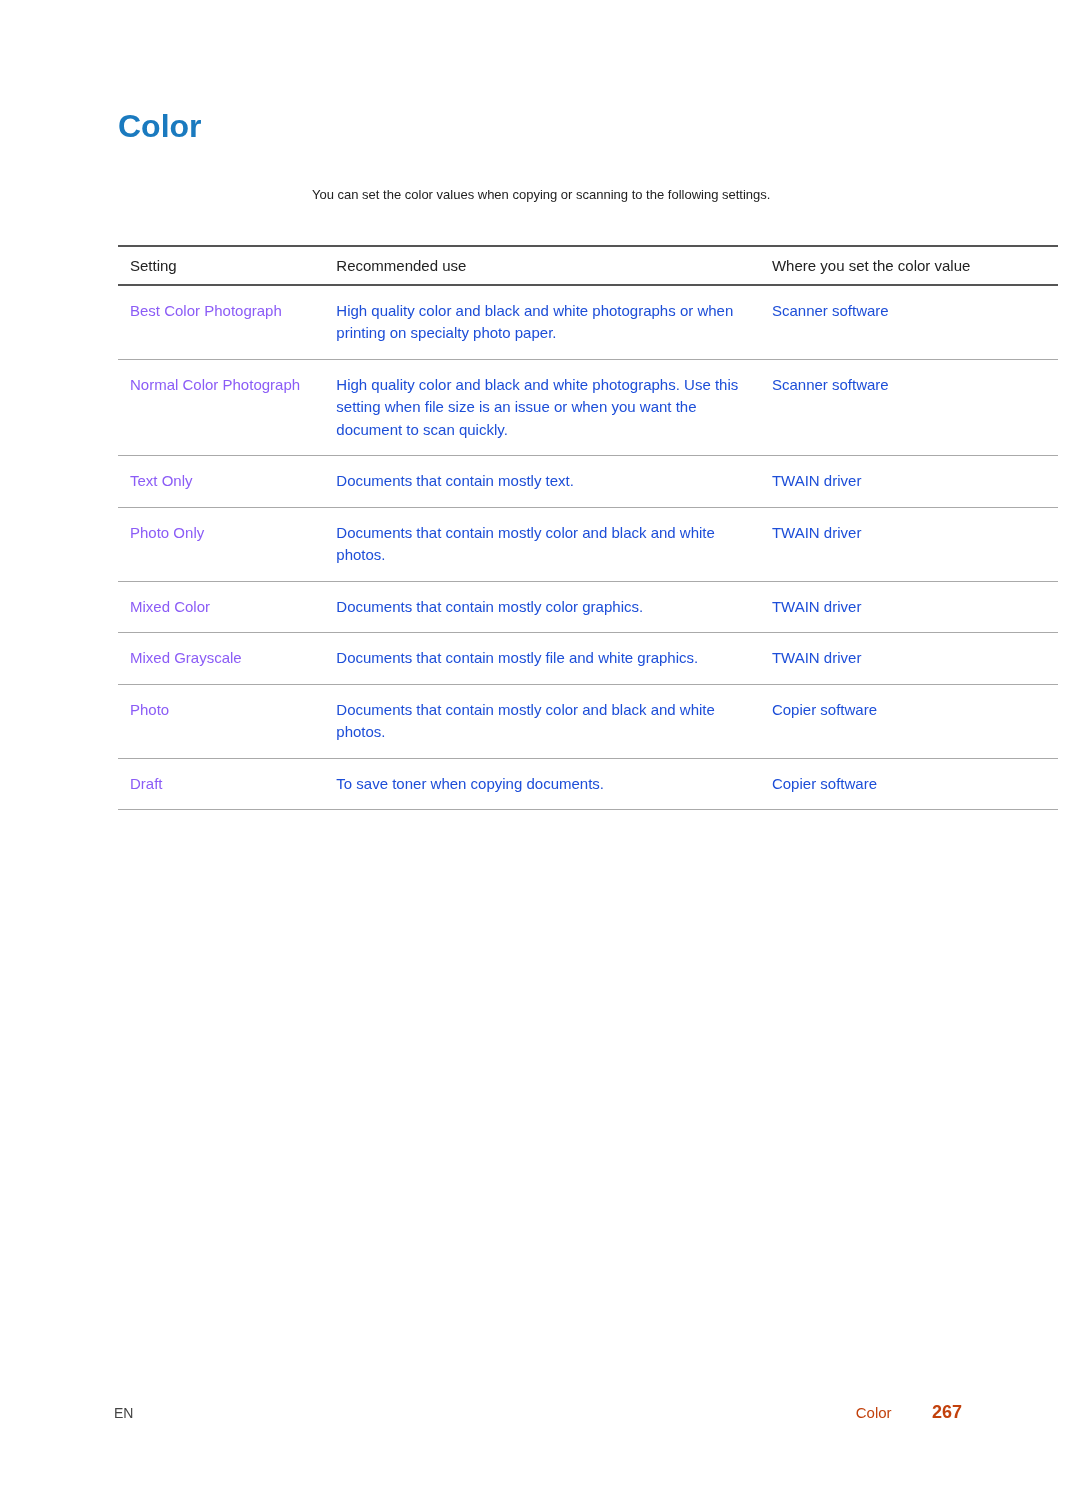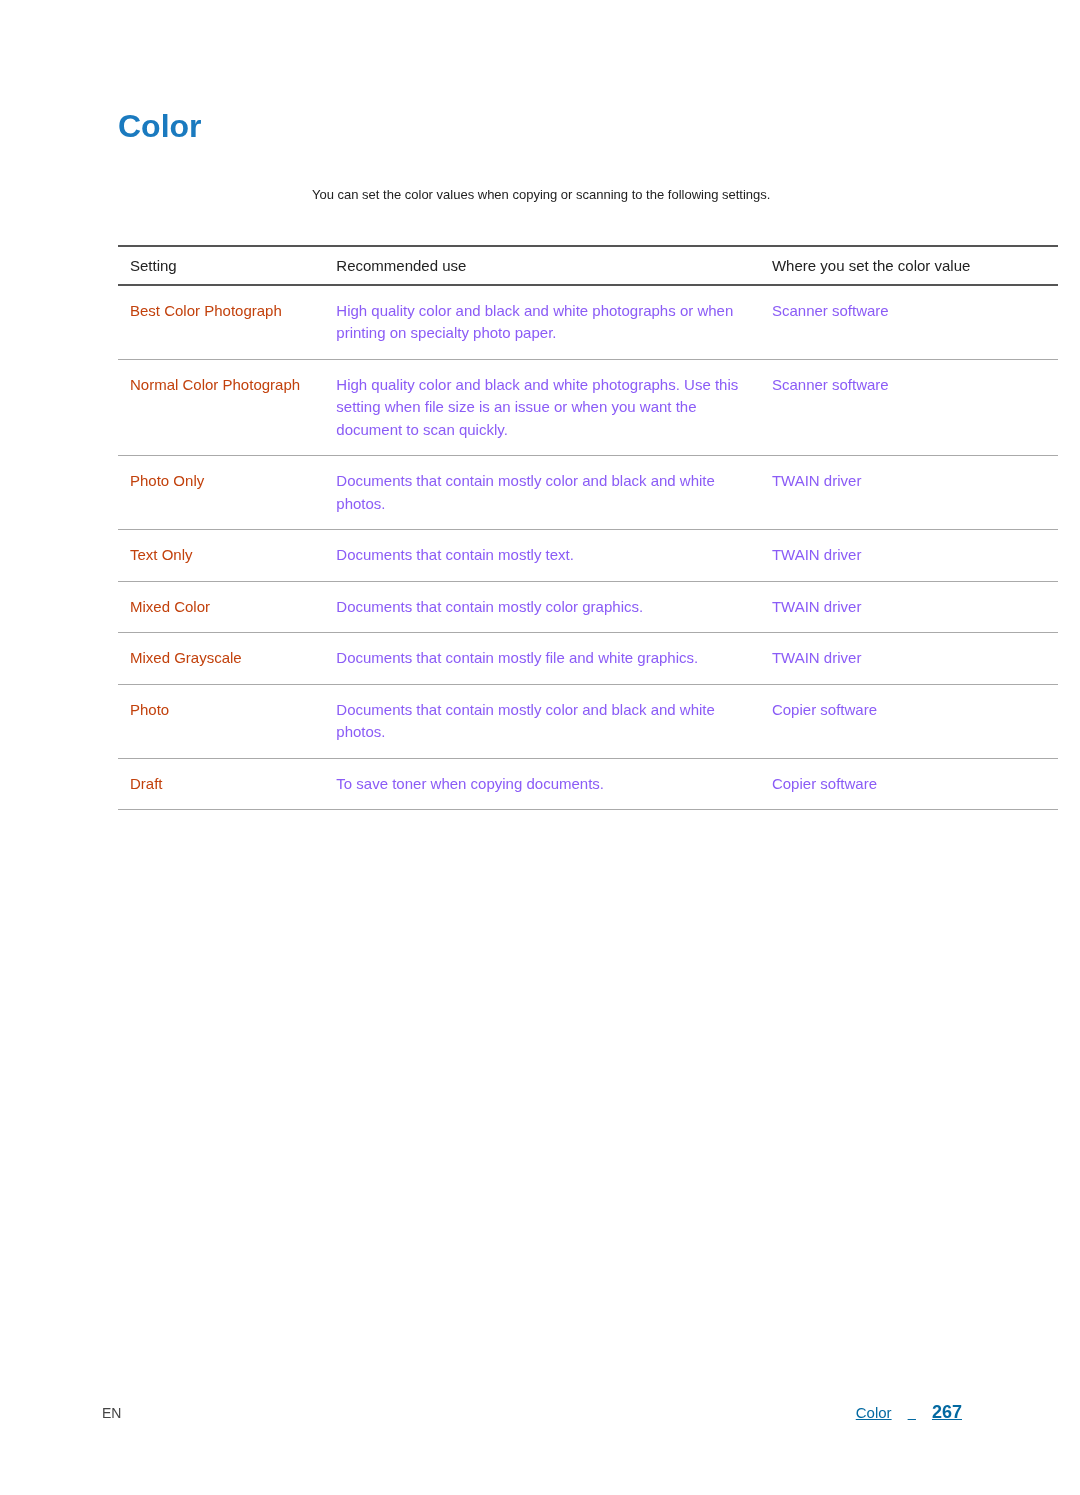--- a/index.html
+++ b/index.html
@@ -66,44 +66,43 @@
 
     tbody tr {
       border-bottom: 1px solid #aaa;
     }
 
     tbody td {
       padding: 14px 12px;
       vertical-align: top;
       font-size: 15px;
       line-height: 1.5;
-      color: #8b5cf6;
+      color: #1d4ed8;
     }
 
     tbody td:first-child {
-      color: #c2410c;
+      color: #8b5cf6;
       font-weight: normal;
     }
 
     .footer {
       position: fixed;
       bottom: 40px;
-      left: 70px;
+      left: 82px;
       right: 70px;
       display: flex;
       justify-content: space-between;
       align-items: center;
       font-size: 14px;
       color: #444;
     }
 
     .footer-right {
       font-size: 15px;
-      color: #0369a1;
-      text-decoration: underline;
+      color: #c2410c;
     }
 
     .footer-right strong {
       font-size: 18px;
       font-weight: bold;
     }
   </style>
 </head>
 <body>
 
@@ -124,27 +123,27 @@
         <td>Best Color Photograph</td>
         <td>High quality color and black and white photographs or when printing on specialty photo paper.</td>
         <td>Scanner software</td>
       </tr>
       <tr>
         <td>Normal Color Photograph</td>
         <td>High quality color and black and white photographs. Use this setting when file size is an issue or when you want the document to scan quickly.</td>
         <td>Scanner software</td>
       </tr>
       <tr>
-        <td>Photo Only</td>
-        <td>Documents that contain mostly color and black and white photos.</td>
+        <td>Text Only</td>
+        <td>Documents that contain mostly text.</td>
         <td>TWAIN driver</td>
       </tr>
       <tr>
-        <td>Text Only</td>
-        <td>Documents that contain mostly text.</td>
+        <td>Photo Only</td>
+        <td>Documents that contain mostly color and black and white photos.</td>
         <td>TWAIN driver</td>
       </tr>
       <tr>
         <td>Mixed Color</td>
         <td>Documents that contain mostly color graphics.</td>
         <td>TWAIN driver</td>
       </tr>
       <tr>
         <td>Mixed Grayscale</td>
         <td>Documents that contain mostly file and white graphics.</td>

